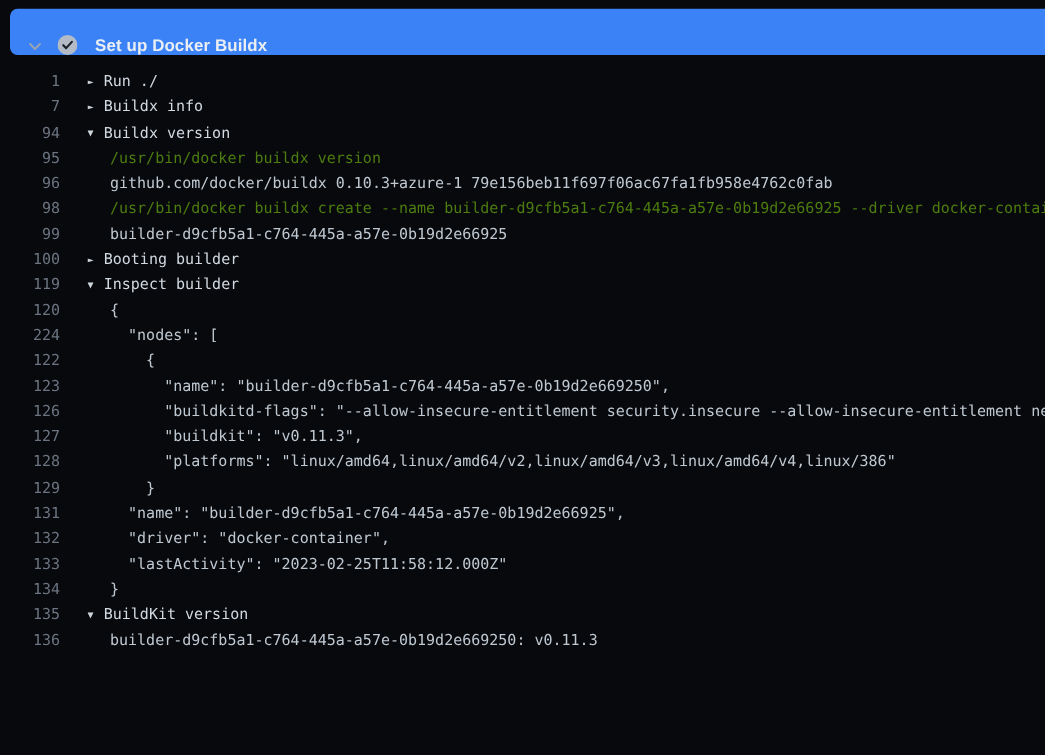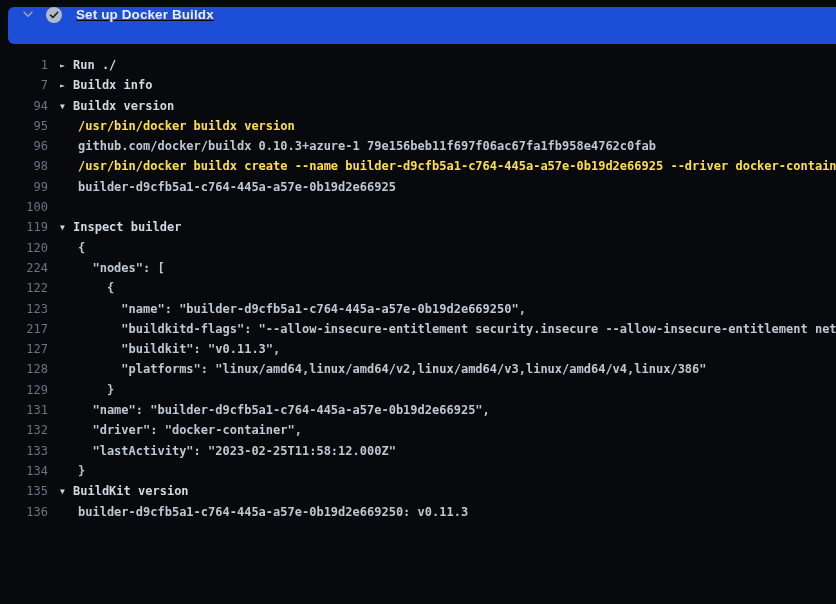--- a/index.html
+++ b/index.html
@@ -4,54 +4,53 @@
 <style>
   html,body{margin:0;padding:0;}
   body{
     width:836px;height:604px;overflow:hidden;
     background:#07090d;
     font-family:"DejaVu Sans Mono","Liberation Mono",monospace;
   }
   
   .step-header{
     position:absolute;left:8px;top:7px;right:0;height:37px;
-    background:#1d4ed8;
+    background:#3b82f6;
     border-radius:6px 0 0 6px;
-    display:flex;align-items:flex-start;
+    display:flex;align-items:flex-end;
     padding-left:13px;box-sizing:border-box;
     cursor:pointer;
-    text-decoration:underline;
   }
   .chev{width:14px;height:14px;margin-right:11px;flex:none;display:flex;align-items:center;justify-content:center;}
   .statusic{width:16px;height:16px;margin-right:14px;flex:none;display:flex;align-items:center;justify-content:center;}
   .step-title{
     font-family:"Liberation Sans","DejaVu Sans",sans-serif;
     font-size:13.5px;font-weight:600;color:#e9eef4;letter-spacing:.1px;
   }
   
   .log{
     position:absolute;left:0;top:44px;right:0;bottom:0;
     padding-top:11px;overflow:hidden;
   }
   .row{
     height:20.3px;line-height:20.3px;white-space:pre;overflow:hidden;
     display:flex;font-size:12px;
   }
   .num{
     flex:none;width:48px;text-align:right;color:#6b7480;
     cursor:pointer;
   }
-  .body{flex:none;margin-left:12px;overflow:hidden;white-space:pre;font-weight:bold;}
+  .body{flex:none;margin-left:22px;overflow:hidden;white-space:pre;}
   .row.group-collapsed,.row.group-expanded{cursor:pointer;}
   .tri{
     display:inline-block;width:13px;font-size:8px;color:#cdd4db;
     vertical-align:1px;
   }
   .lbl{color:#d2d9e0;}
-  .body.command{color:#fde047;padding-left:18px;}
+  .body.command{color:#4d7c0f;padding-left:18px;}
   .body.output{color:#bfc8d1;padding-left:18px;}
 </style>
 </head>
 <body>
 
 <div class="step-header">
   <span class="chev">
     <svg width="14" height="14" viewBox="0 0 16 16">
       <path d="M3.5 6l4.5 4.5L12.5 6" stroke="#9aa4b0" stroke-width="1.8" fill="none" stroke-linecap="round" stroke-linejoin="round"></path>
     </svg>
@@ -66,27 +65,27 @@
 </div>
 
 <div class="log">
     <div class="row group-collapsed"><span class="num">1</span><span class="body"><span class="tri">►</span><span class="lbl">Run ./</span></span></div>
     <div class="row group-collapsed"><span class="num">7</span><span class="body"><span class="tri">►</span><span class="lbl">Buildx info</span></span></div>
     <div class="row group-expanded"><span class="num">94</span><span class="body"><span class="tri">▼</span><span class="lbl">Buildx version</span></span></div>
     <div class="row command"><span class="num">95</span><span class="body command">/usr/bin/docker buildx version</span></div>
     <div class="row output"><span class="num">96</span><span class="body output">github.com/docker/buildx 0.10.3+azure-1 79e156beb11f697f06ac67fa1fb958e4762c0fab</span></div>
     <div class="row command"><span class="num">98</span><span class="body command">/usr/bin/docker buildx create --name builder-d9cfb5a1-c764-445a-a57e-0b19d2e66925 --driver docker-container</span></div>
     <div class="row output"><span class="num">99</span><span class="body output">builder-d9cfb5a1-c764-445a-a57e-0b19d2e66925</span></div>
-    <div class="row group-collapsed"><span class="num">100</span></div>
+    <div class="row group-collapsed"><span class="num">100</span><span class="body"><span class="tri">►</span><span class="lbl">Booting builder</span></span></div>
     <div class="row group-expanded"><span class="num">119</span><span class="body"><span class="tri">▼</span><span class="lbl">Inspect builder</span></span></div>
     <div class="row output"><span class="num">120</span><span class="body output">{</span></div>
     <div class="row output"><span class="num">224</span><span class="body output">  "nodes": [</span></div>
     <div class="row output"><span class="num">122</span><span class="body output">    {</span></div>
     <div class="row output"><span class="num">123</span><span class="body output">      "name": "builder-d9cfb5a1-c764-445a-a57e-0b19d2e669250",</span></div>
-    <div class="row output"><span class="num">217</span><span class="body output">      "buildkitd-flags": "--allow-insecure-entitlement security.insecure --allow-insecure-entitlement network.host",</span></div>
+    <div class="row output"><span class="num">126</span><span class="body output">      "buildkitd-flags": "--allow-insecure-entitlement security.insecure --allow-insecure-entitlement network.host",</span></div>
     <div class="row output"><span class="num">127</span><span class="body output">      "buildkit": "v0.11.3",</span></div>
     <div class="row output"><span class="num">128</span><span class="body output">      "platforms": "linux/amd64,linux/amd64/v2,linux/amd64/v3,linux/amd64/v4,linux/386"</span></div>
     <div class="row output"><span class="num">129</span><span class="body output">    }</span></div>
     <div class="row output"><span class="num">131</span><span class="body output">  "name": "builder-d9cfb5a1-c764-445a-a57e-0b19d2e66925",</span></div>
     <div class="row output"><span class="num">132</span><span class="body output">  "driver": "docker-container",</span></div>
     <div class="row output"><span class="num">133</span><span class="body output">  "lastActivity": "2023-02-25T11:58:12.000Z"</span></div>
     <div class="row output"><span class="num">134</span><span class="body output">}</span></div>
     <div class="row group-expanded"><span class="num">135</span><span class="body"><span class="tri">▼</span><span class="lbl">BuildKit version</span></span></div>
     <div class="row output"><span class="num">136</span><span class="body output">builder-d9cfb5a1-c764-445a-a57e-0b19d2e669250: v0.11.3</span></div>
   </div>

